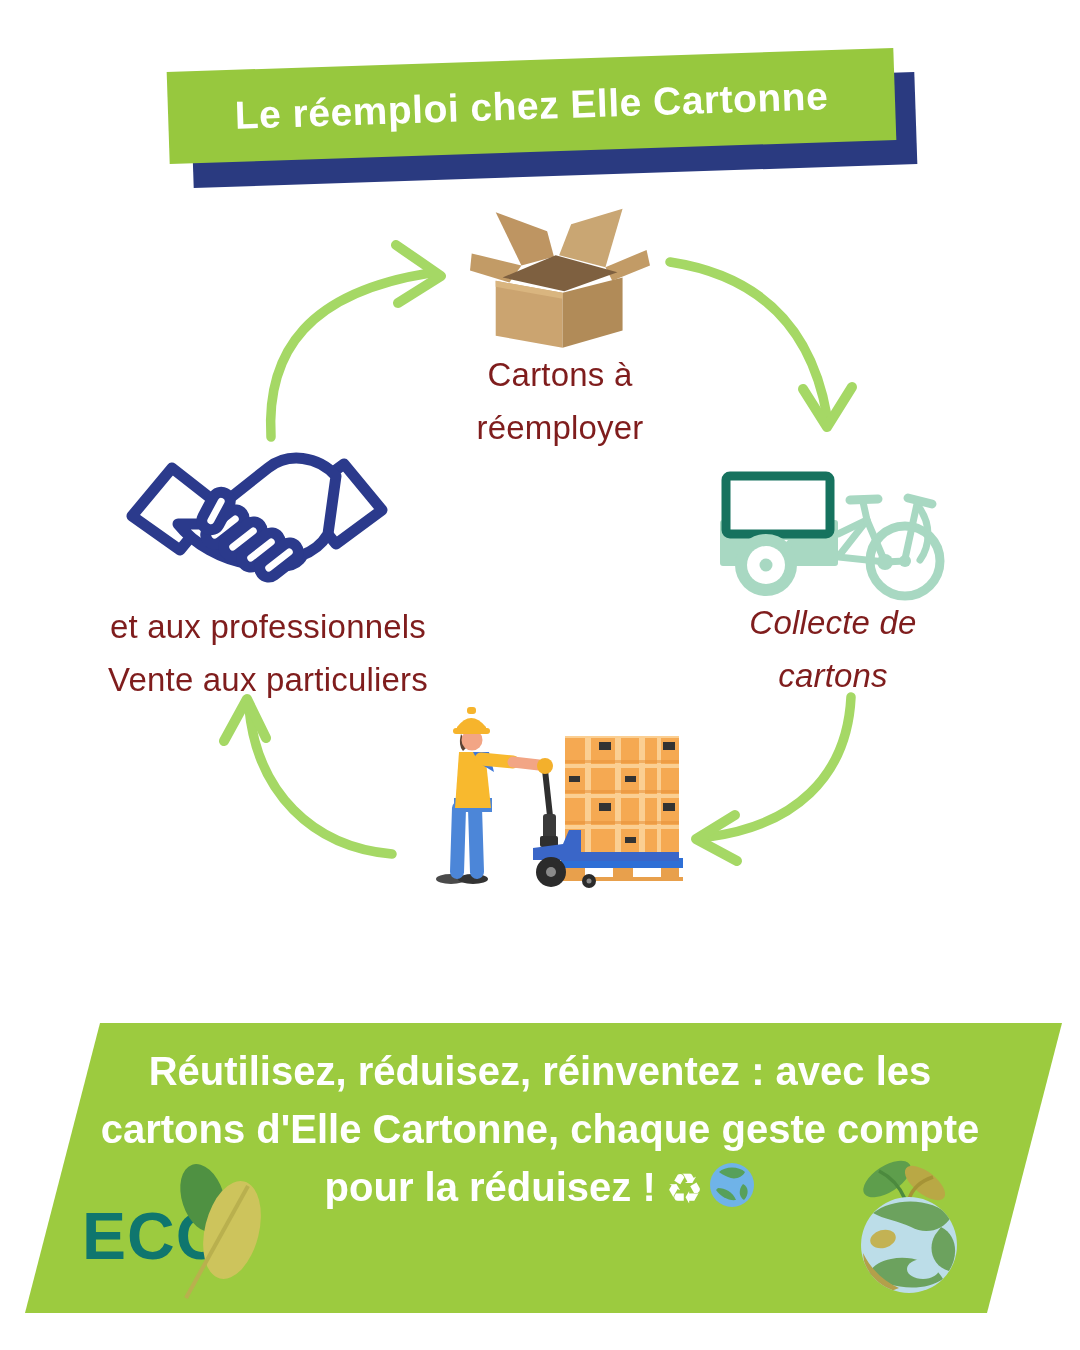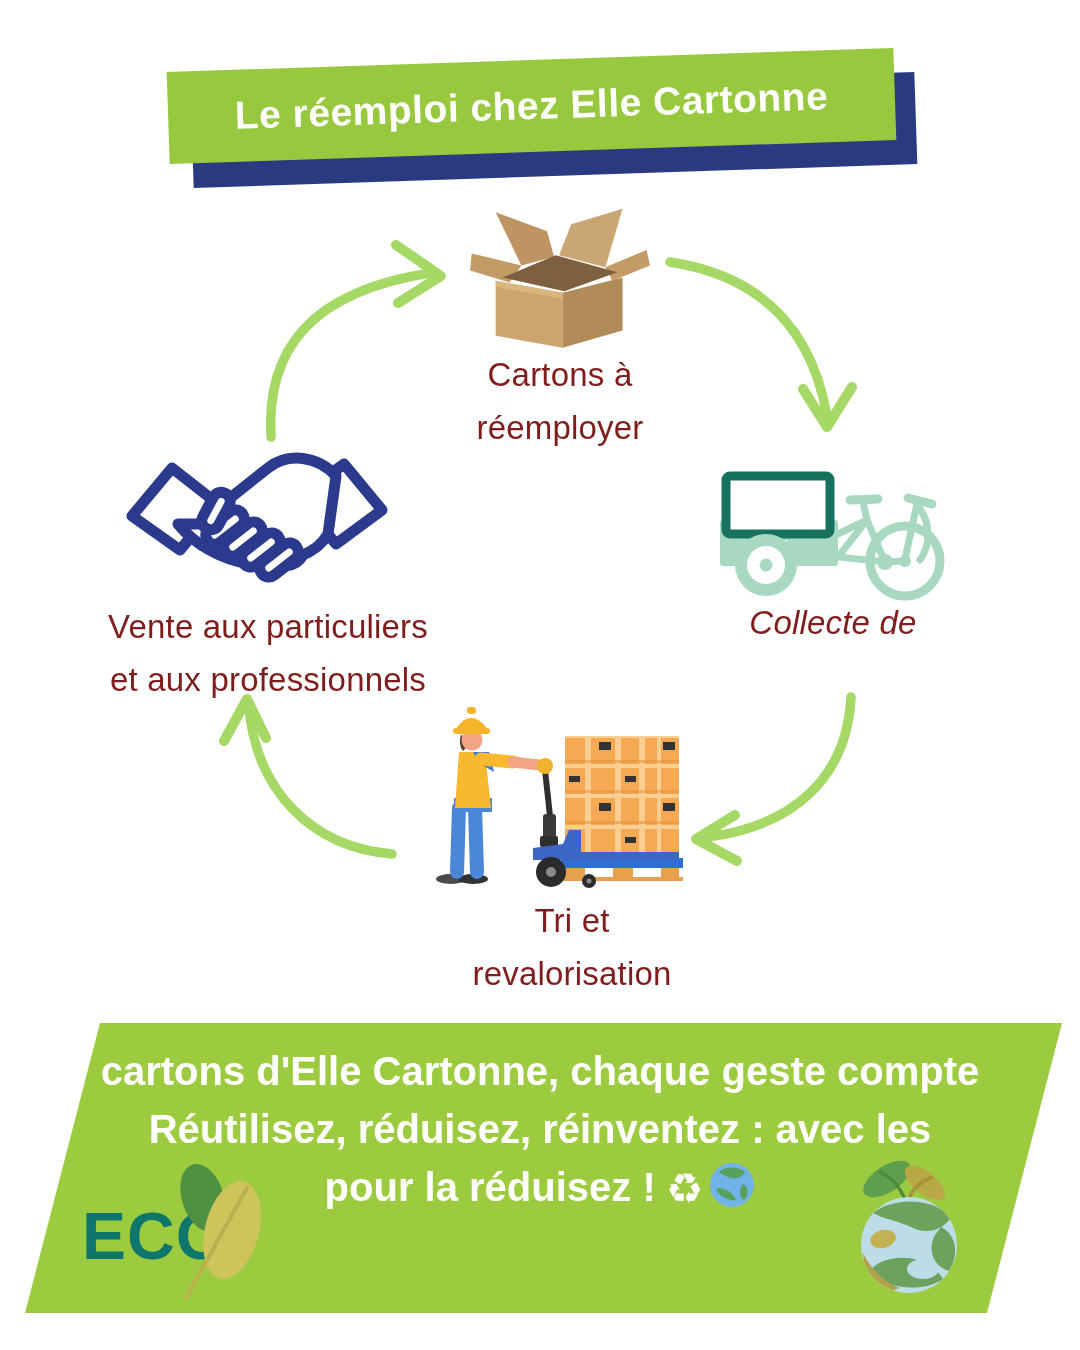--- a/index.html
+++ b/index.html
@@ -108,38 +108,39 @@
       <path d="M187 97 L199 42"></path>
     </g>
     <g stroke="#A8D8C2" stroke-width="9" stroke-linecap="round">
       <path d="M132 38 L160 37"></path>
       <path d="M190 36 L214 42"></path>
     </g>
     <circle cx="167" cy="100" r="8" fill="#A8D8C2"></circle>
   </svg>
   <div class="step-label lbl-collecte">
     <div>Collecte de</div>
+    <div>cartons</div>
   </div>
 
   <svg class="icon-abs" style="left:122px;top:424px;" width="270" height="185" viewBox="0 0 270 185">
     <g stroke="#2B3A8C" stroke-width="11" fill="#ffffff" stroke-linejoin="round" stroke-linecap="round">
       <path d="M10 92 L50 44 L96 80 L58 126 Z"></path>
       <path d="M260 86 L222 40 L176 74 L214 120 Z"></path>
       <path d="M56 100 C 72 120 100 136 128 140 L 160 142 C 176 142 184 132 180 122 L 150 100 Z"></path>
       <path d="M214 52 C 196 32 166 28 146 44 L 98 82 C 86 92 86 106 96 114 L 142 132 C 168 140 194 130 206 110 Z"></path>
       <rect x="-22" y="-9" width="44" height="18" rx="9" transform="translate(103,103) rotate(-38)"></rect>
       <rect x="-22" y="-9" width="44" height="18" rx="9" transform="translate(121,115) rotate(-38)"></rect>
       <rect x="-22" y="-9" width="44" height="18" rx="9" transform="translate(139,126) rotate(-38)"></rect>
       <rect x="-22" y="-9" width="44" height="18" rx="9" transform="translate(157,136) rotate(-38)"></rect>
       <rect x="-20" y="-9" width="40" height="18" rx="9" transform="translate(94,87) rotate(-62)"></rect>
     </g>
   </svg>
   <div class="step-label lbl-vente">
+    <div>et aux professionnels</div>
     <div>Vente aux particuliers</div>
-    <div>et aux professionnels</div>
   </div>
 
   <svg class="icon-abs" style="left:413px;top:696px;" width="270" height="200" viewBox="0 0 270 200">
 
     <rect x="152" y="40" width="114" height="122" fill="#FBCF92"></rect>
     <g fill="#F5A952">
       <rect x="152" y="42" width="20" height="118"></rect>
         <rect x="178" y="42" width="24" height="118"></rect>
       <rect x="208" y="42" width="18" height="118"></rect>
         <rect x="232" y="42" width="12" height="118"></rect>
@@ -195,29 +196,25 @@
     <path d="M64 60 L79 69" stroke="#ffffff" stroke-width="2.5" fill="none"></path>
     <path d="M68 63 L100 66" stroke="#F8B92E" stroke-width="13" stroke-linecap="round" fill="none"></path>
     <path d="M100 66 L126 69" stroke="#F2A585" stroke-width="11" stroke-linecap="round" fill="none"></path>
     <circle cx="132" cy="70" r="8" fill="#F3B02C"></circle>
     <path d="M48 38 Q45 50 50 55 L55 50 Z" fill="#5C4233"></path>
     <circle cx="59" cy="44" r="10.5" fill="#F2A585"></circle>
     <path d="M44 31 Q58 13 73 31 L73 34 L44 34 Z" fill="#F6B42C"></path>
     <rect x="40" y="32" width="37" height="6" rx="3" fill="#F6B42C"></rect>
     <rect x="54" y="11" width="9" height="7" rx="3" fill="#F6B42C"></rect>
   </svg>
-  <div class="step-label lbl-tri">
-    <div>Tri et</div>
-    <div>revalorisation</div>
-  </div>
 
   <div class="footer-banner"></div>
   <div class="footer-text">
+    <div class="f-line">Réutilisez, réduisez, réinventez : avec les</div>
     <div class="f-line">cartons d'Elle Cartonne, chaque geste compte</div>
-    <div class="f-line">Réutilisez, réduisez, réinventez : avec les</div>
     <div class="f-line">
       <span>pour la réduisez !</span><span class="recycle-glyph">♻</span><svg class="earth-inline" width="46" height="46" viewBox="0 0 46 46">
         <circle cx="23" cy="23" r="22" fill="#6FB3E8"></circle>
         <path d="M10 10 C 16 4 30 4 36 10 C 33 16 25 18 19 15 C 15 13 12 12 10 10 Z" fill="#57A05B"></path>
         <path d="M34 22 C 40 25 40 33 35 38 C 30 35 29 28 34 22 Z" fill="#57A05B"></path>
         <path d="M7 28 C 12 35 20 39 27 38 C 24 30 16 26 9 26 Z" fill="#57A05B"></path>
       </svg>
     </div>
   </div>
 

